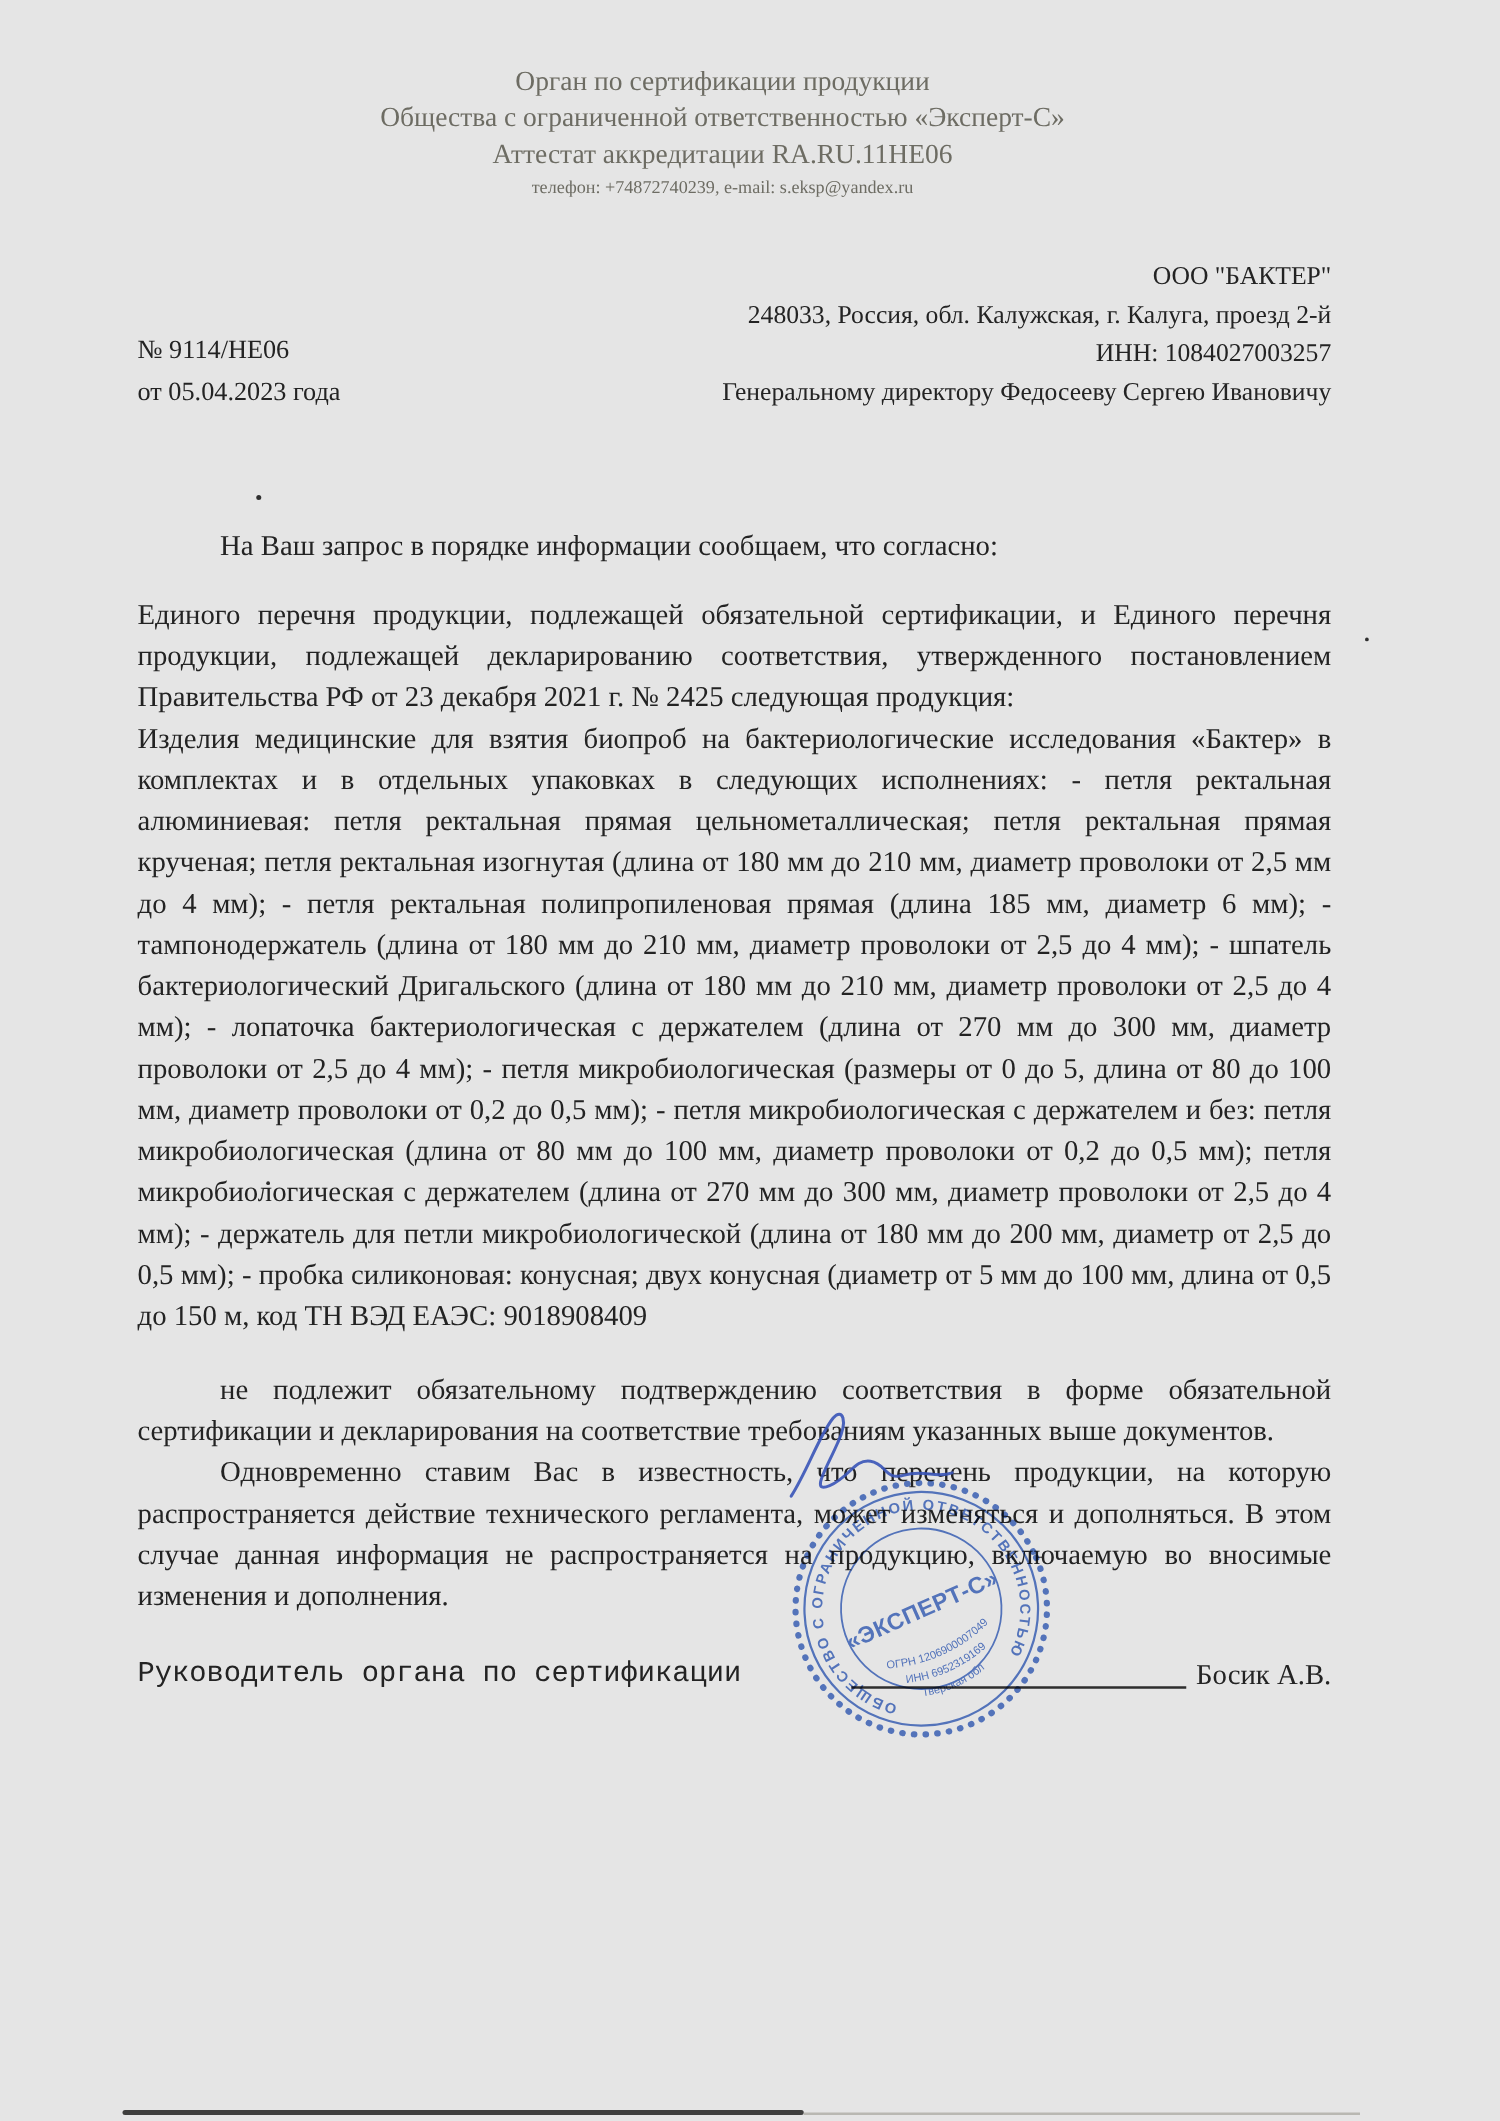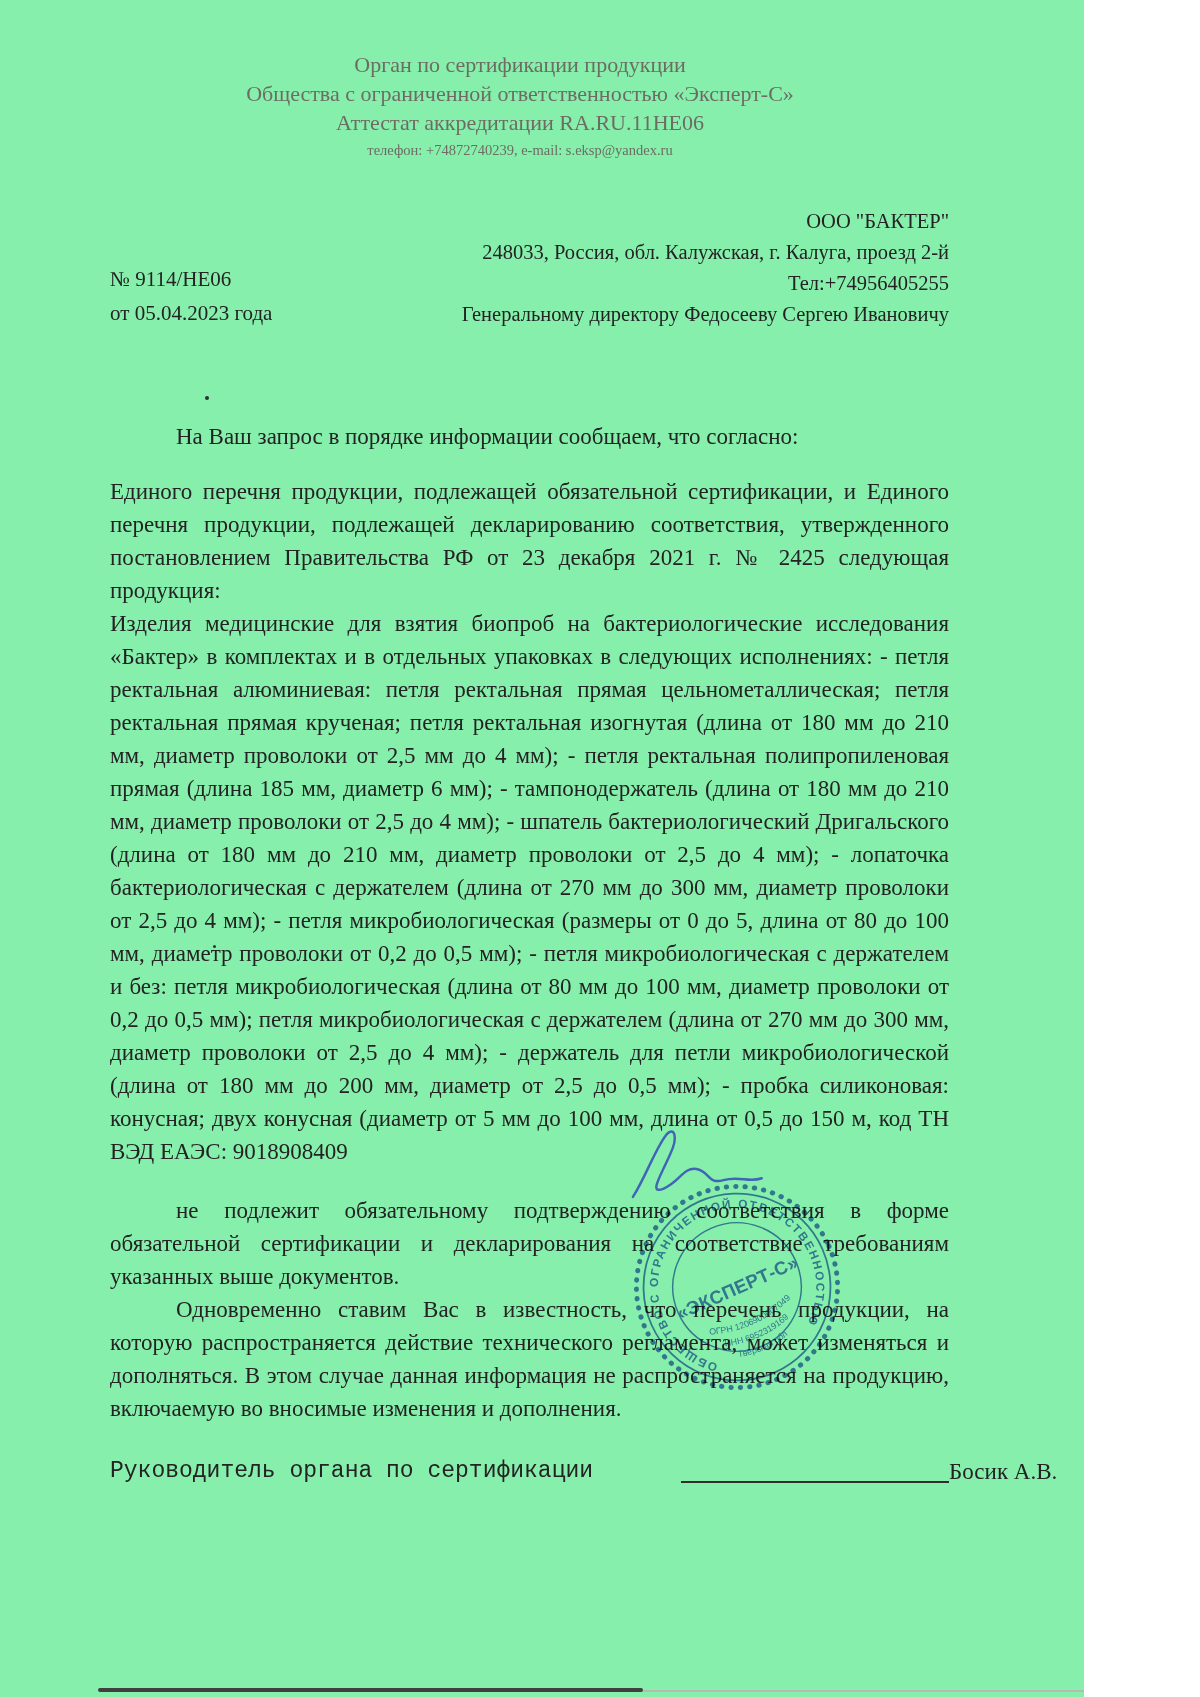--- a/index.html
+++ b/index.html
@@ -1,20 +1,20 @@
 <!DOCTYPE html>
 <html><head>
 <meta charset="utf-8">
 <style>
   html, body { margin: 0; padding: 0; background: #ffffff; }
   .page {
     position: relative;
-    width: 1084px;
+    width: 1200px;
     height: 1697px;
-    background: #86efac;
+    background: #e5e5e5;
     overflow: hidden;
     font-family: "Liberation Serif", serif;
     color: #232323;
   }
 
   
   .letterhead {
     position: absolute;
     top: 50px; left: 0; right: 44px;
     text-align: center;
@@ -120,21 +120,21 @@
   </div>
 
   <div class="meta-row">
     <div class="ref-block">
       <div>№ 9114/НЕ06</div>
       <div>от 05.04.2023 года</div>
     </div>
     <div class="recipient-block">
       <div>ООО "БАКТЕР"</div>
       <div>248033, Россия, обл. Калужская, г. Калуга, проезд 2-й</div>
-      <div>Тел:+74956405255</div>
+      <div>ИНН: 1084027003257</div>
       <div>Генеральному директору Федосееву Сергею Ивановичу</div>
     </div>
   </div>
 
   <div class="content">
     <p class="intro">На Ваш запрос в порядке информации сообщаем, что согласно:</p>
     <p class="para">Единого перечня продукции, подлежащей обязательной сертификации, и Единого перечня продукции, подлежащей декларированию соответствия, утвержденного постановлением Правительства РФ от 23 декабря 2021 г. № 2425 следующая продукция:</p>
     <p class="para">Изделия медицинские для взятия биопроб на бактериологические исследования «Бактер» в комплектах и в отдельных упаковках в следующих исполнениях: - петля ректальная алюминиевая: петля ректальная прямая цельнометаллическая; петля ректальная прямая крученая; петля ректальная изогнутая (длина от 180 мм до 210 мм, диаметр проволоки от 2,5 мм до 4 мм); - петля ректальная полипропиленовая прямая (длина 185 мм, диаметр 6 мм); - тампонодержатель (длина от 180 мм до 210 мм, диаметр проволоки от 2,5 до 4 мм); - шпатель бактериологический Дригальского (длина от 180 мм до 210 мм, диаметр проволоки от 2,5 до 4 мм); - лопаточка бактериологическая с держателем (длина от 270 мм до 300 мм, диаметр проволоки от 2,5 до 4 мм); - петля микробиологическая (размеры от 0 до 5, длина от 80 до 100 мм, диаметр проволоки от 0,2 до 0,5 мм); - петля микробиологическая с держателем и без: петля микробиологическая (длина от 80 мм до 100 мм, диаметр проволоки от 0,2 до 0,5 мм); петля микробиологическая с держателем (длина от 270 мм до 300 мм, диаметр проволоки от 2,5 до 4 мм); - держатель для петли микробиологической (длина от 180 мм до 200 мм, диаметр от 2,5 до 0,5 мм); - пробка силиконовая: конусная; двух конусная (диаметр от 5 мм до 100 мм, длина от 0,5 до 150 м, код ТН ВЭД ЕАЭС: 9018908409</p>
     <p class="para para-indent p3">не подлежит обязательному подтверждению соответствия в форме обязательной сертификации и декларирования на соответствие требованиям указанных выше документов.</p>
     <p class="para para-indent">Одновременно ставим Вас в известность, что перечень продукции, на которую распространяется действие технического регламента, может изменяться и дополняться. В этом случае данная информация не распространяется на продукцию, включаемую во вносимые изменения и дополнения.</p>

